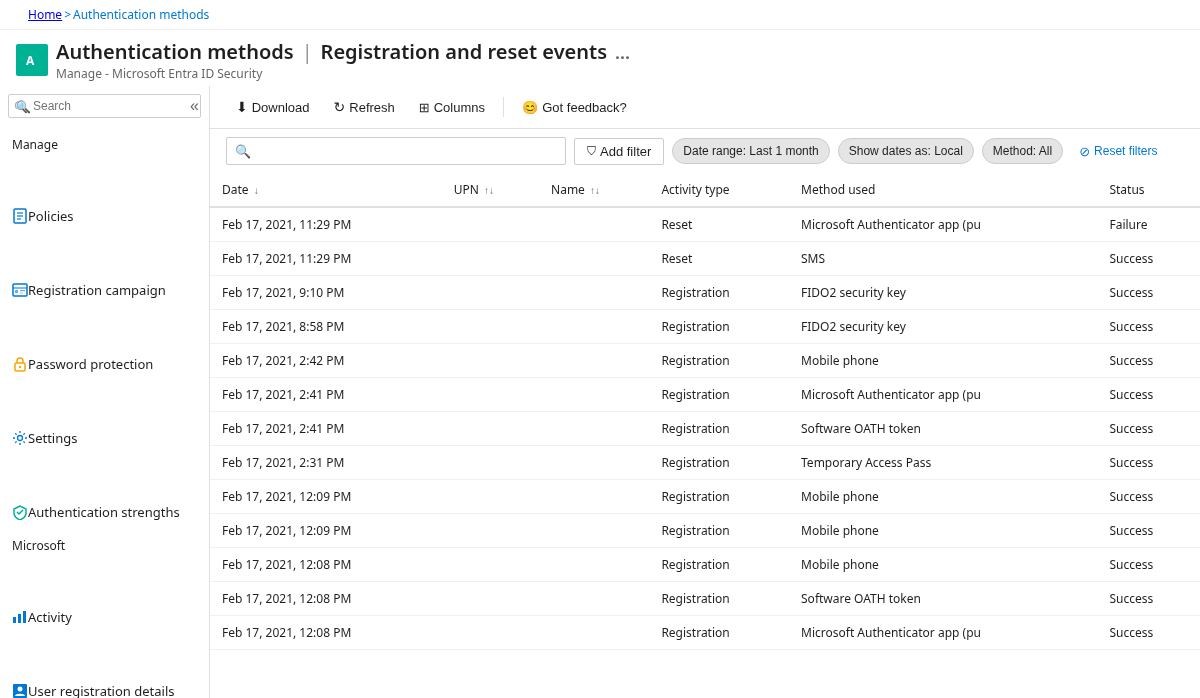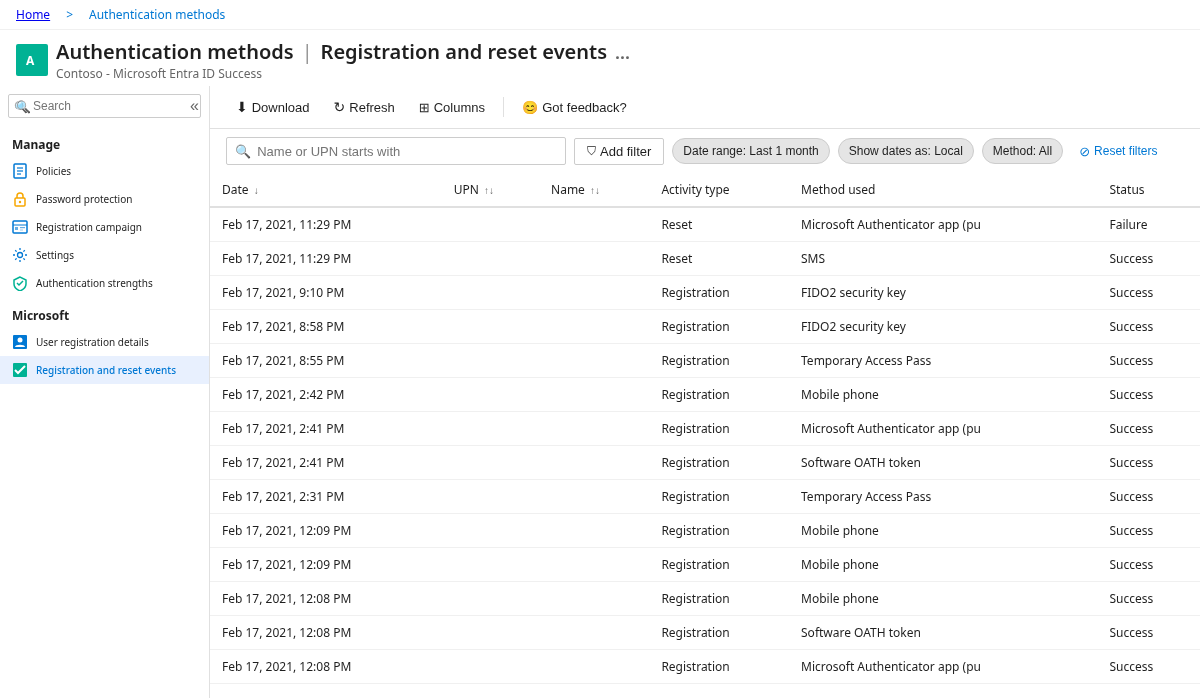--- a/index.html
+++ b/index.html
@@ -1,41 +1,41 @@
 <!DOCTYPE html>
 <html><head>
   <meta charset="utf-8">
   <style>
     * { box-sizing: border-box; margin: 0; padding: 0; }
     body { font-family: 'Segoe UI', system-ui, sans-serif; font-size: 13px; color: #1f1f1f; background: #fff; display: flex; flex-direction: column; height: 698px; overflow: hidden; }
     
     
-    .breadcrumb { padding: 6px 16px; font-size: 12px; color: #0078d4; display: flex; align-items: center; gap: 16px; background: #fff; border-bottom: 1px solid #f0f0f0; }
+    .breadcrumb { padding: 6px 28px; font-size: 12px; color: #0078d4; display: flex; align-items: center; gap: 2px; background: #fff; border-bottom: 1px solid #f0f0f0; }
     .breadcrumb-current { color: #0078d4; text-decoration: none; }
     
     
     .page-header { display: flex; align-items: center; padding: 8px 16px 4px 16px; gap: 8px; }
     .page-icon { width: 32px; height: 32px; background: #00b294; border-radius: 2px; display: flex; align-items: center; justify-content: center; color: white; font-weight: bold; font-size: 14px; flex-shrink: 0; }
     .page-title-area { display: flex; flex-direction: column; }
     .page-title { font-size: 20px; font-weight: 600; color: #1f1f1f; display: flex; align-items: center; gap: 8px; }
     .page-subtitle { font-size: 12px; color: #666; }
     .more-icon { color: #666; font-size: 18px; cursor: pointer; }
     
     
     .main-layout { display: flex; flex: 1; overflow: hidden; }
     
     
     .sidebar { width: 210px; flex-shrink: 0; border-right: 1px solid #e0e0e0; overflow-y: auto; background: #fff; }
     .sidebar-search { padding: 8px 8px; }
     .sidebar-search input { width: 100%; border: 1px solid #ccc; border-radius: 2px; padding: 4px 8px 4px 28px; font-size: 12px; outline: none; color: #333; }
     .sidebar-search-wrap { position: relative; }
     .sidebar-search-wrap::before { content: '🔍'; position: absolute; left: 6px; top: 50%; transform: translateY(-50%); font-size: 11px; }
     .collapse-btn { position: absolute; right: 8px; top: 50%; transform: translateY(-50%); background: none; border: none; cursor: pointer; color: #666; font-size: 16px; }
-    .sidebar-section-label { font-size: 12px; font-weight: 700; color: #1f1f1f; padding: 10px 12px 4px 12px; }
-    .sidebar-item { display: flex; align-items: center; gap: 8px; padding: 6px 12px; cursor: pointer; font-size: 10px; color: #1f1f1f; text-decoration: none; }
+    .sidebar-section-label { font-size: 12px; font-weight: 400; color: #1f1f1f; padding: 10px 12px 4px 12px; }
+    .sidebar-item { display: flex; align-items: center; gap: 0; padding: 6px 12px; cursor: pointer; font-size: 13px; color: #1f1f1f; text-decoration: none; margin-top: 44px; }
     .sidebar-item.active { background: #e8f0fe; color: #0078d4; font-weight: 500; }
     .sidebar-icon { width: 16px; height: 16px; flex-shrink: 0; display: flex; align-items: center; justify-content: center; }
     
     
     .content { flex: 1; display: flex; flex-direction: column; overflow: hidden; }
     
     
     .toolbar { display: flex; align-items: center; gap: 4px; padding: 8px 16px; border-bottom: 1px solid #e0e0e0; }
     .toolbar-btn { display: flex; align-items: center; gap: 4px; padding: 5px 10px; background: none; border: none; cursor: pointer; font-size: 13px; color: #1f1f1f; border-radius: 2px; }
     .toolbar-sep { width: 1px; height: 20px; background: #e0e0e0; margin: 0 4px; }
@@ -81,21 +81,21 @@
       <text x="4" y="15" fill="white" font-size="12" font-weight="bold">A</text>
     </svg>
   </div>
   <div class="page-title-area">
     <div class="page-title">
       <span>Authentication methods</span>
       <span style="color:#666; font-weight:300;">|</span>
       <span>Registration and reset events</span>
       <span class="more-icon">...</span>
     </div>
-    <div class="page-subtitle">Contoso - Microsoft Entra ID Success</div>
+    <div class="page-subtitle">Manage - Microsoft Entra ID Security</div>
   </div>
 </div>
 
 <div class="main-layout">
 
   <div class="sidebar">
     <div class="sidebar-search">
       <div class="sidebar-search-wrap" style="position:relative; display:flex; align-items:center;">
         <span style="position:absolute; left:8px; color:#666; font-size:12px;">🔍</span>
         <input type="text" style="width: 100%; border: 1px solid rgb(204, 204, 204); border-radius: 2px; padding: 4px 24px; font-size: 12px; outline: none; color: rgb(51, 51, 51);" placeholder="Search">
@@ -111,44 +111,44 @@
             <rect x="2" y="1" width="12" height="14" rx="1" fill="none" stroke="#0078d4" stroke-width="1.5"></rect>
             <line x1="5" y1="5" x2="11" y2="5" stroke="#0078d4" stroke-width="1.2"></line>
             <line x1="5" y1="8" x2="11" y2="8" stroke="#0078d4" stroke-width="1.2"></line>
             <line x1="5" y1="11" x2="9" y2="11" stroke="#0078d4" stroke-width="1.2"></line>
           </svg>
       </span>
       <span>Policies</span>
     </div>
 
     <div class="sidebar-item">
-      <span class="sidebar-icon icon-pw">
-        <svg width="16" height="16" viewBox="0 0 16 16">
-            <rect x="3" y="7" width="10" height="8" rx="1" fill="none" stroke="#f7a700" stroke-width="1.5"></rect>
-            <path d="M5 7V5a3 3 0 016 0v2" fill="none" stroke="#f7a700" stroke-width="1.5"></path>
-            <circle cx="8" cy="11" r="1.2" fill="#f7a700"></circle>
-          </svg>
-      </span>
-      <span>Password protection</span>
-    </div>
-
-    <div class="sidebar-item">
       <span class="sidebar-icon icon-reg">
         <svg width="16" height="16" viewBox="0 0 16 16">
             <rect x="1" y="2" width="14" height="12" rx="1" fill="none" stroke="#0078d4" stroke-width="1.5"></rect>
             <line x1="1" y1="6" x2="15" y2="6" stroke="#0078d4" stroke-width="1"></line>
             <rect x="3" y="8" width="3" height="3" fill="#0078d4" opacity="0.6"></rect>
             <rect x="8" y="8" width="5" height="1.2" fill="#0078d4" opacity="0.6"></rect>
             <rect x="8" y="10.5" width="3" height="1" fill="#0078d4" opacity="0.4"></rect>
           </svg>
       </span>
       <span>Registration campaign</span>
     </div>
 
     <div class="sidebar-item">
+      <span class="sidebar-icon icon-pw">
+        <svg width="16" height="16" viewBox="0 0 16 16">
+            <rect x="3" y="7" width="10" height="8" rx="1" fill="none" stroke="#f7a700" stroke-width="1.5"></rect>
+            <path d="M5 7V5a3 3 0 016 0v2" fill="none" stroke="#f7a700" stroke-width="1.5"></path>
+            <circle cx="8" cy="11" r="1.2" fill="#f7a700"></circle>
+          </svg>
+      </span>
+      <span>Password protection</span>
+    </div>
+
+    <div class="sidebar-item">
       <span class="sidebar-icon icon-settings">
         <svg width="16" height="16" viewBox="0 0 16 16">
             <circle cx="8" cy="8" r="2.5" fill="none" stroke="#0078d4" stroke-width="1.3"></circle>
             <path d="M8 1v2M8 13v2M1 8h2M13 8h2M3.2 3.2l1.4 1.4M11.4 11.4l1.4 1.4M3.2 12.8l1.4-1.4M11.4 4.6l1.4-1.4" stroke="#0078d4" stroke-width="1.3"></path>
           </svg>
       </span>
       <span>Settings</span>
     </div>
 
     <div class="sidebar-item">
@@ -156,20 +156,30 @@
         <svg width="16" height="16" viewBox="0 0 16 16">
             <path d="M8 2L2 5v4c0 3.5 2.5 5.5 6 7 3.5-1.5 6-3.5 6-7V5L8 2z" fill="none" stroke="#00b294" stroke-width="1.5"></path>
             <polyline points="5,8 7,10 11,6" fill="none" stroke="#00b294" stroke-width="1.5"></polyline>
           </svg>
       </span>
       <span>Authentication strengths</span>
     </div>
 
     <div class="sidebar-section-label">Microsoft</div>
 
+    <div class="sidebar-item">
+      <span class="sidebar-icon icon-activity">
+        <svg width="16" height="16" viewBox="0 0 16 16">
+            <rect x="1" y="8" width="3" height="6" fill="#0078d4"></rect>
+            <rect x="6" y="5" width="3" height="9" fill="#0078d4"></rect>
+            <rect x="11" y="2" width="3" height="12" fill="#0078d4"></rect>
+          </svg>
+      </span>
+      <span>Activity</span>
+    </div>
 
     <div class="sidebar-item">
       <span class="sidebar-icon icon-user">
         <svg width="16" height="16" viewBox="0 0 16 16">
             <rect x="1" y="1" width="14" height="14" rx="1" fill="#0078d4"></rect>
             <circle cx="8" cy="6" r="2.5" fill="white"></circle>
             <path d="M3 13c0-3 10-3 10 0" fill="white"></path>
           </svg>
       </span>
       <span>User registration details</span>
@@ -205,21 +215,20 @@
       <div class="toolbar-sep"></div>
       <button class="toolbar-btn">
         <span style="font-size:13px;">😊</span>
         <span>Got feedback?</span>
       </button>
     </div>
 
     <div class="filter-bar">
       <div class="filter-search">
         <span style="color:#666; font-size:13px;">🔍</span>
-        <input type="text" style="border: none; outline: none; font-size: 13px; flex: 1 1 0%; min-width: 260px;" placeholder="Name or UPN starts with">
       </div>
       <button class="filter-btn">
         <span style="font-size:12px;">⛉</span>
         <span>Add filter</span>
       </button>
       <button class="pill-btn">
         <span>Date range: Last 1 month</span>
       </button>
       <button class="pill-btn">
         <span>Show dates as: Local</span>
@@ -287,28 +296,20 @@
             </tr>
             <tr>
               <td>Feb 17, 2021, 8:58 PM</td>
               <td></td>
               <td></td>
               <td>Registration</td>
               <td>FIDO2 security key</td>
               <td>Success</td>
             </tr>
             <tr>
-              <td>Feb 17, 2021, 8:55 PM</td>
-              <td></td>
-              <td></td>
-              <td>Registration</td>
-              <td>Temporary Access Pass</td>
-              <td>Success</td>
-            </tr>
-            <tr>
               <td>Feb 17, 2021, 2:42 PM</td>
               <td></td>
               <td></td>
               <td>Registration</td>
               <td>Mobile phone</td>
               <td>Success</td>
             </tr>
             <tr>
               <td>Feb 17, 2021, 2:41 PM</td>
               <td></td>

